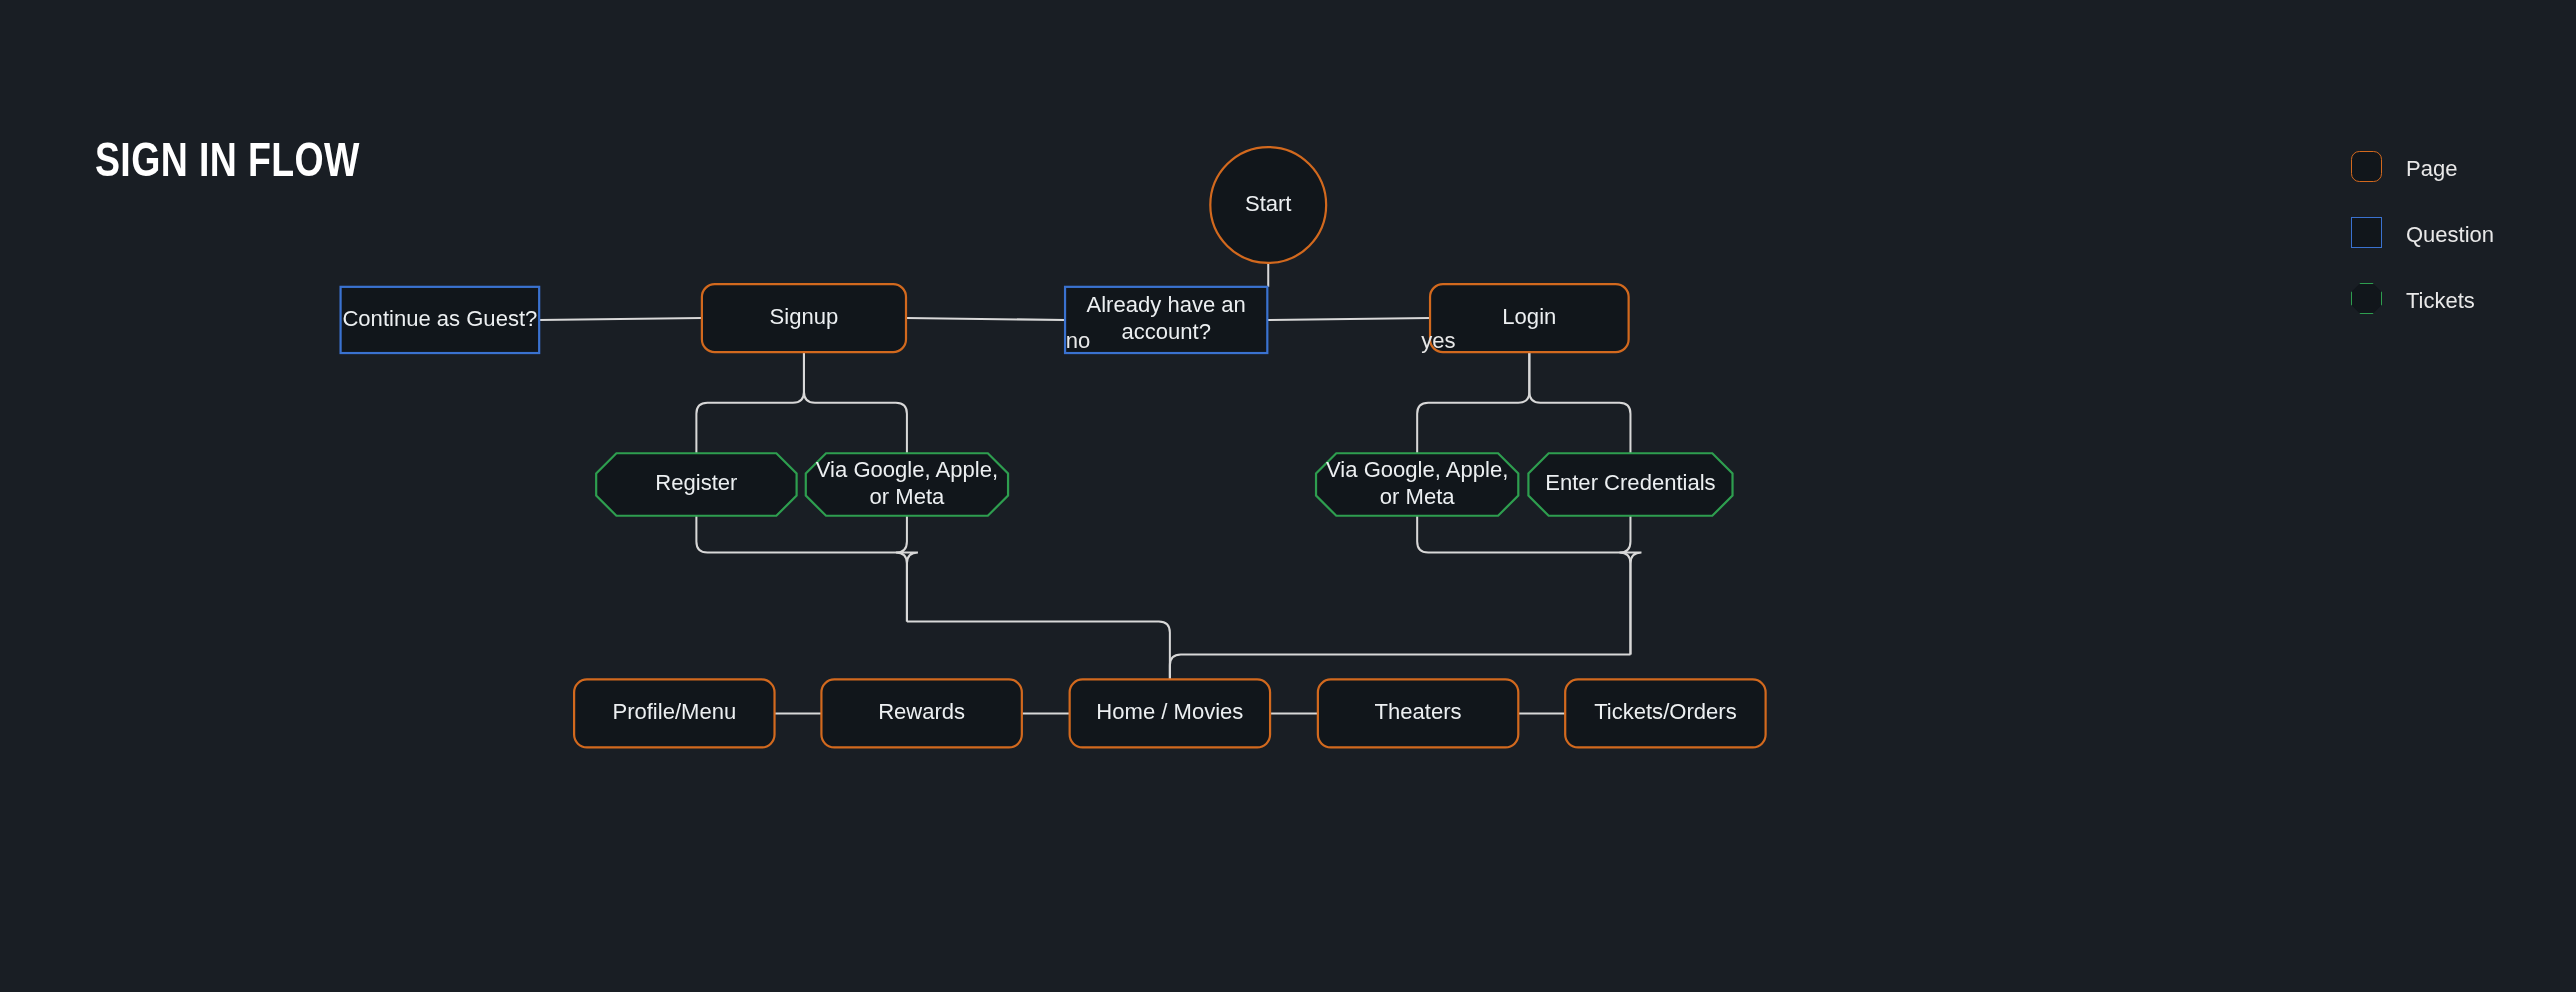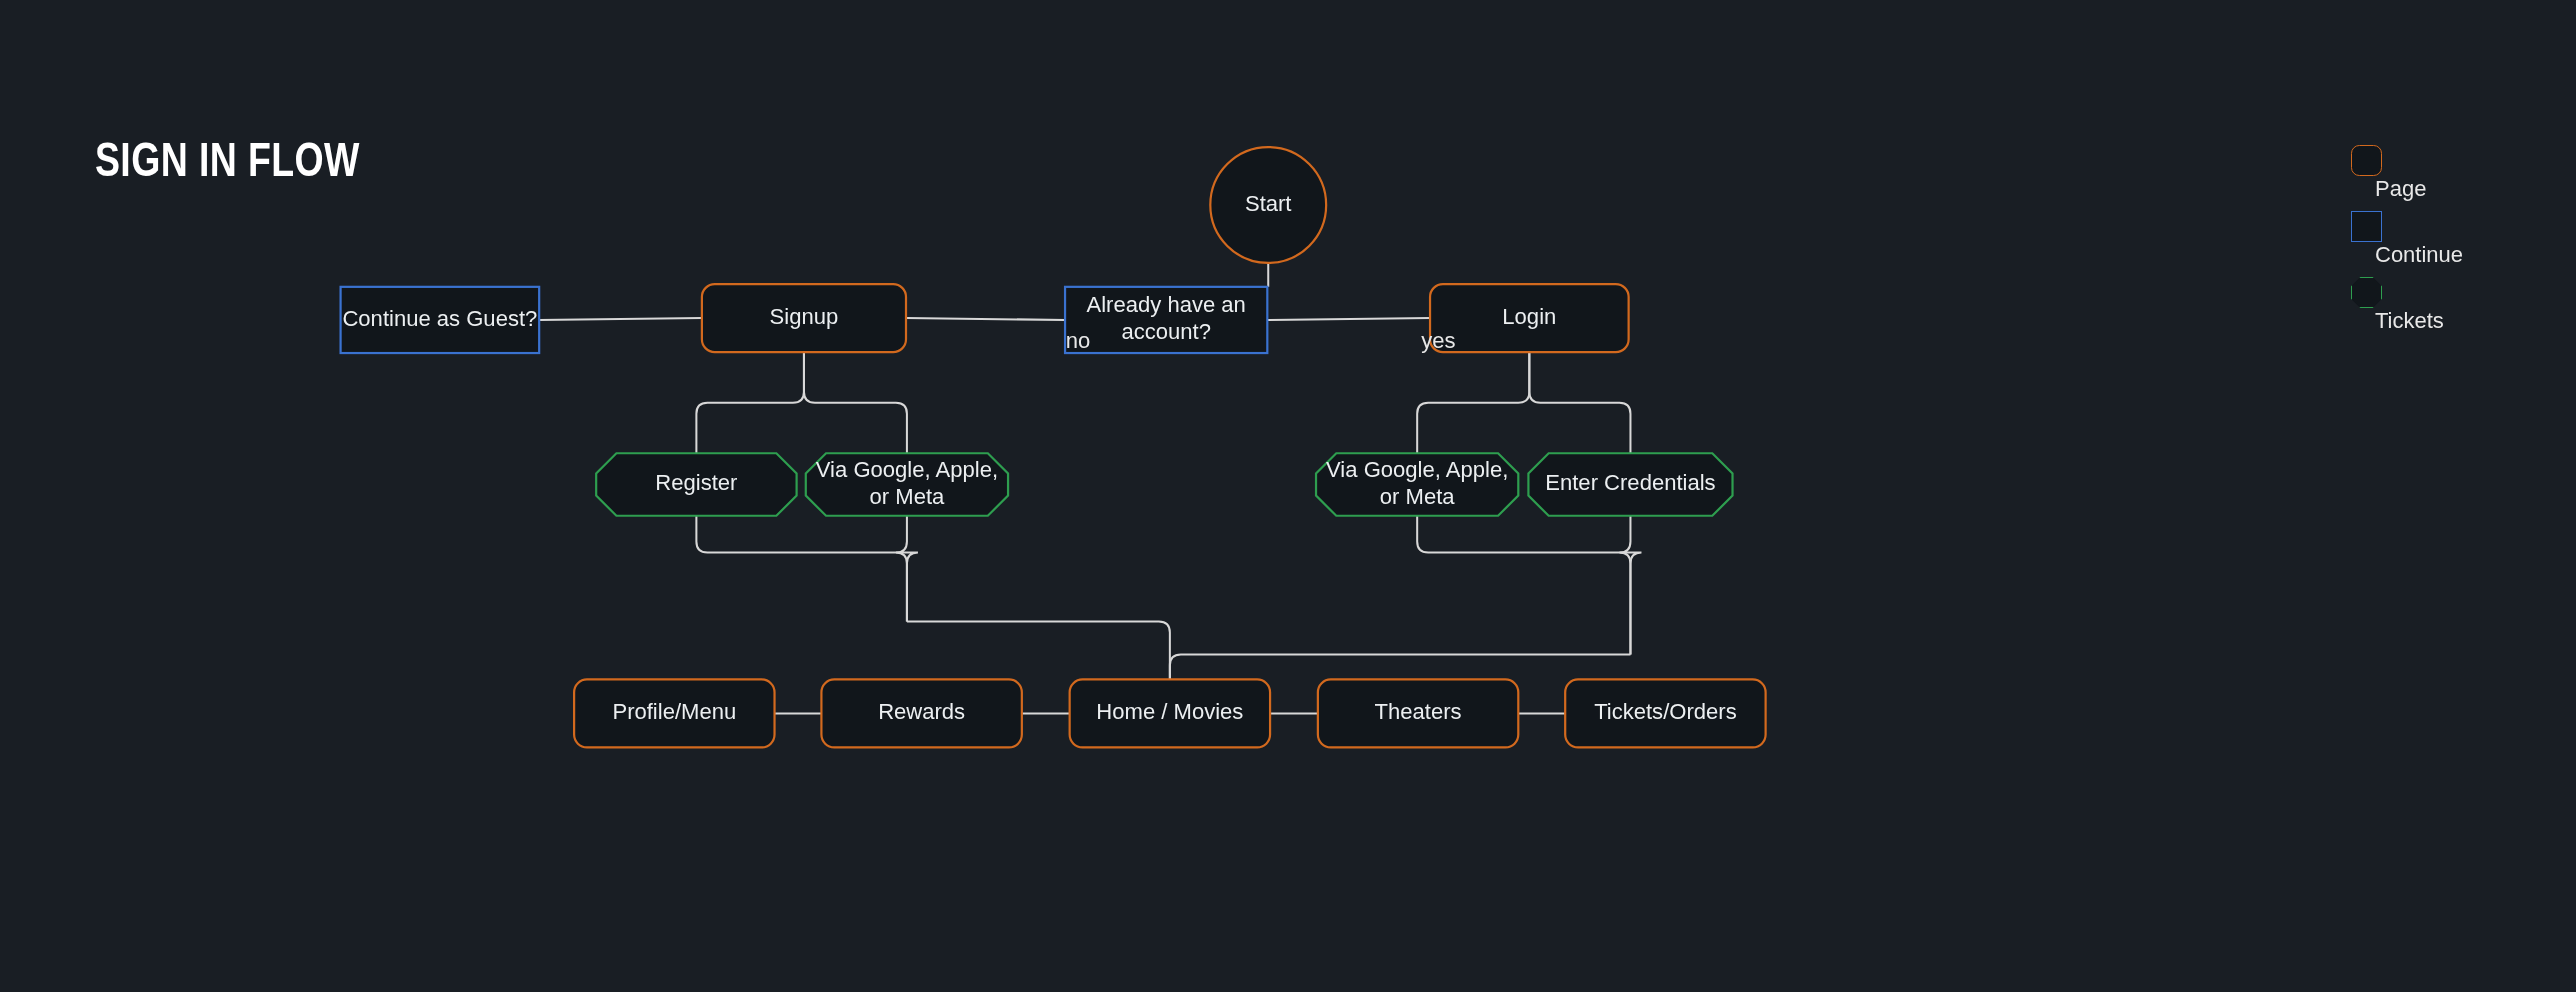--- a/index.html
+++ b/index.html
@@ -36,24 +36,23 @@
     line-height: 1;
   }
   .legend {
     position: absolute;
     left: 2351px;
     top: 145px;
     width: 221px;
   }
   .legend-row {
     display: flex;
-    align-items: flex-start;
+    align-items: flex-end;
     height: 37px;
     margin-bottom: 29px;
-    flex-direction: column;
   }
   .legend-swatch {
     width: 31px;
     height: 31px;
     flex: 0 0 31px;
     box-sizing: border-box;
     background: #11161b;
   }
   .legend-swatch.page   { border: 1.8px solid #d2691e; border-radius: 8.3px; }
   .legend-swatch.question { border: 1.8px solid #3a72d0; border-radius: 0; }
@@ -93,21 +92,21 @@
 
 <div class="diagram-title">SIGN IN FLOW</div>
 
 <div class="legend">
   <div class="legend-row">
     <div class="legend-swatch page"></div>
     <div class="legend-label">Page</div>
   </div>
   <div class="legend-row">
     <div class="legend-swatch question"></div>
-    <div class="legend-label">Continue</div>
+    <div class="legend-label">Question</div>
   </div>
   <div class="legend-row">
     <div class="legend-swatch action"></div>
     <div class="legend-label">Tickets</div>
   </div>
 </div>
 
 <svg id="canvas" viewBox="0 0 2801 1079">
   <g id="connectors">
       <path d="M 1379 286 L 1379 312" class="conn"></path>

